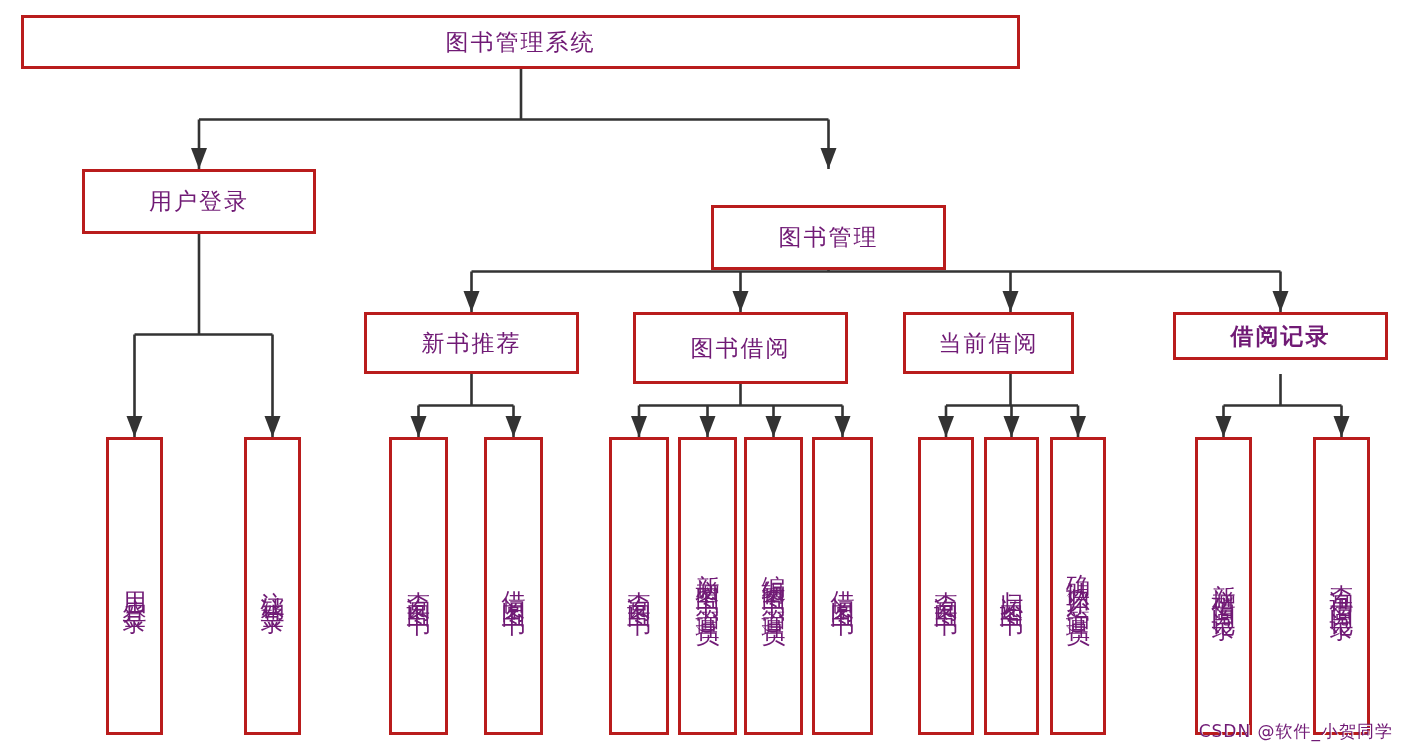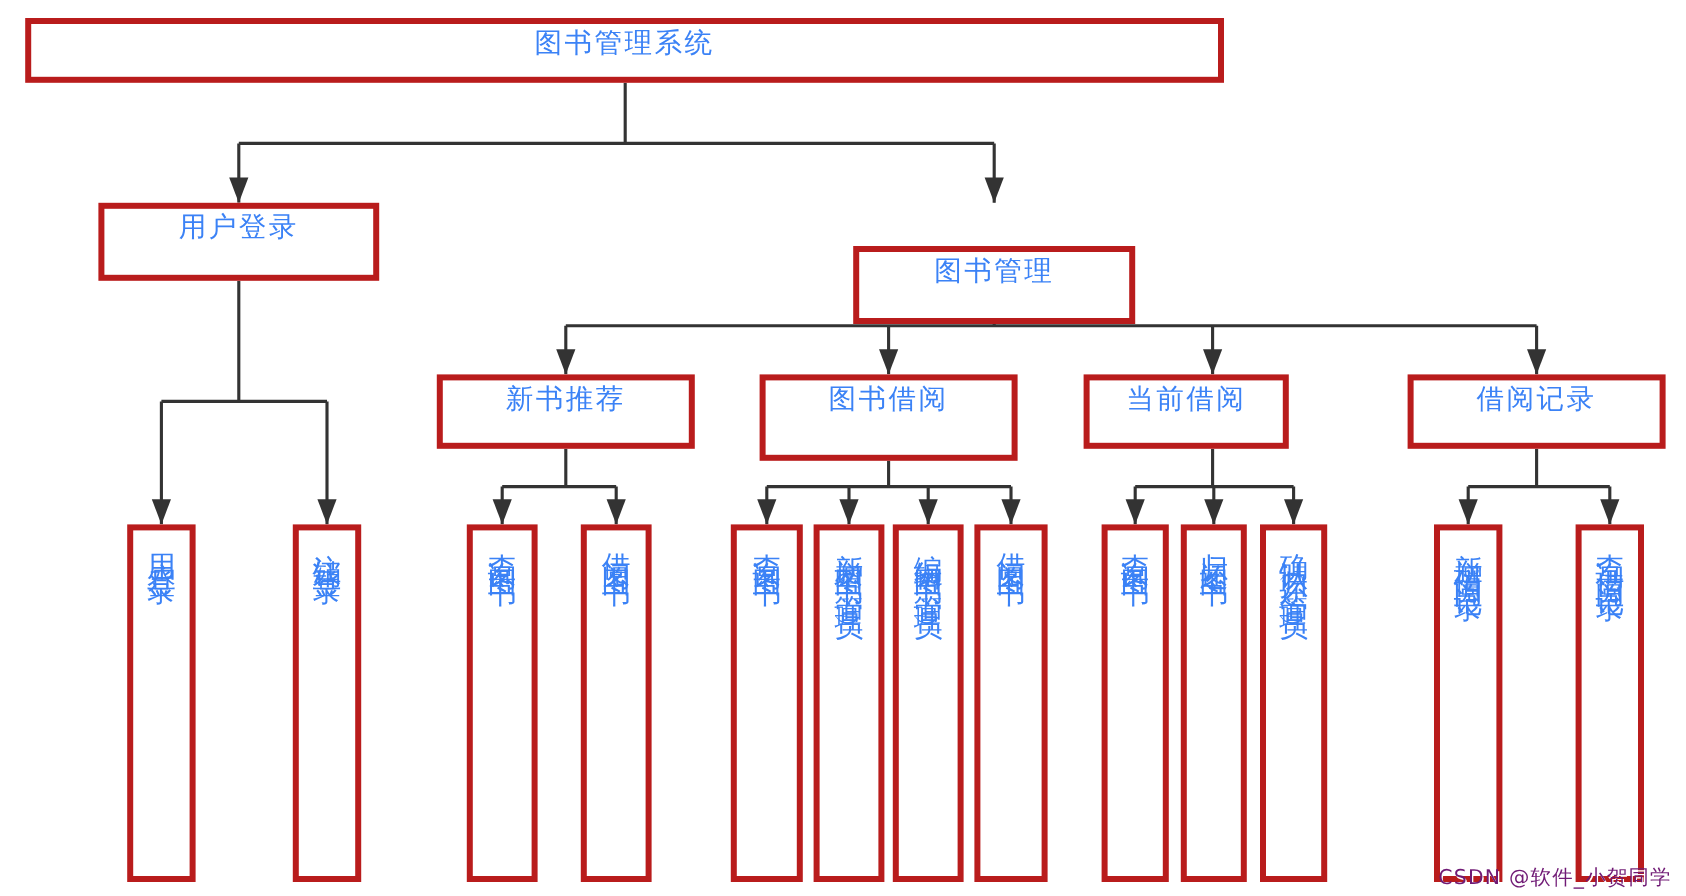--- a/index.html
+++ b/index.html
@@ -20,25 +20,25 @@
     left: 0;
     top: 0;
     width: 1405px;
     height: 747px;
     pointer-events: none;
   }
   .node {
     position: absolute;
     box-sizing: border-box;
     background: #ffffff;
-    border: 5px solid #b91c1c;
+    border: 3px solid #b91c1c;
     display: flex;
-    align-items: flex-start;
+    align-items: center;
     justify-content: center;
-    color: #3b82f6;
+    color: #701a75;
   }
   .node.hbox span {
     font-size: 23px;
     letter-spacing: 2px;
     white-space: nowrap;
   }
   .node.leaf span {
     writing-mode: vertical-rl;
     text-orientation: mixed;
     font-size: 24px;
@@ -118,21 +118,21 @@
 
   <div class="node hbox" style="left:364px; top:312px; width:215px; height:62px;">
     <span>新书推荐</span>
   </div>
   <div class="node hbox" style="left:633px; top:312px; width:215px; height:72px;">
     <span>图书借阅</span>
   </div>
   <div class="node hbox" style="left:903px; top:312px; width:171px; height:62px;">
     <span>当前借阅</span>
   </div>
-  <div class="node hbox" style="left:1173px; top:312px; width:215px; height:62px;">
+  <div class="node hbox" style="left:1173px; top:312px; width:215px; height:48px;font-weight:bold;">
     <span>借阅记录</span>
   </div>
 
   <div class="node leaf" style="left:106px; top:437px; width:57px; height:298px;">
     <span>用户登录</span>
   </div>
   <div class="node leaf" style="left:244px; top:437px; width:57px; height:298px;">
     <span>注销登录</span>
   </div>
 

